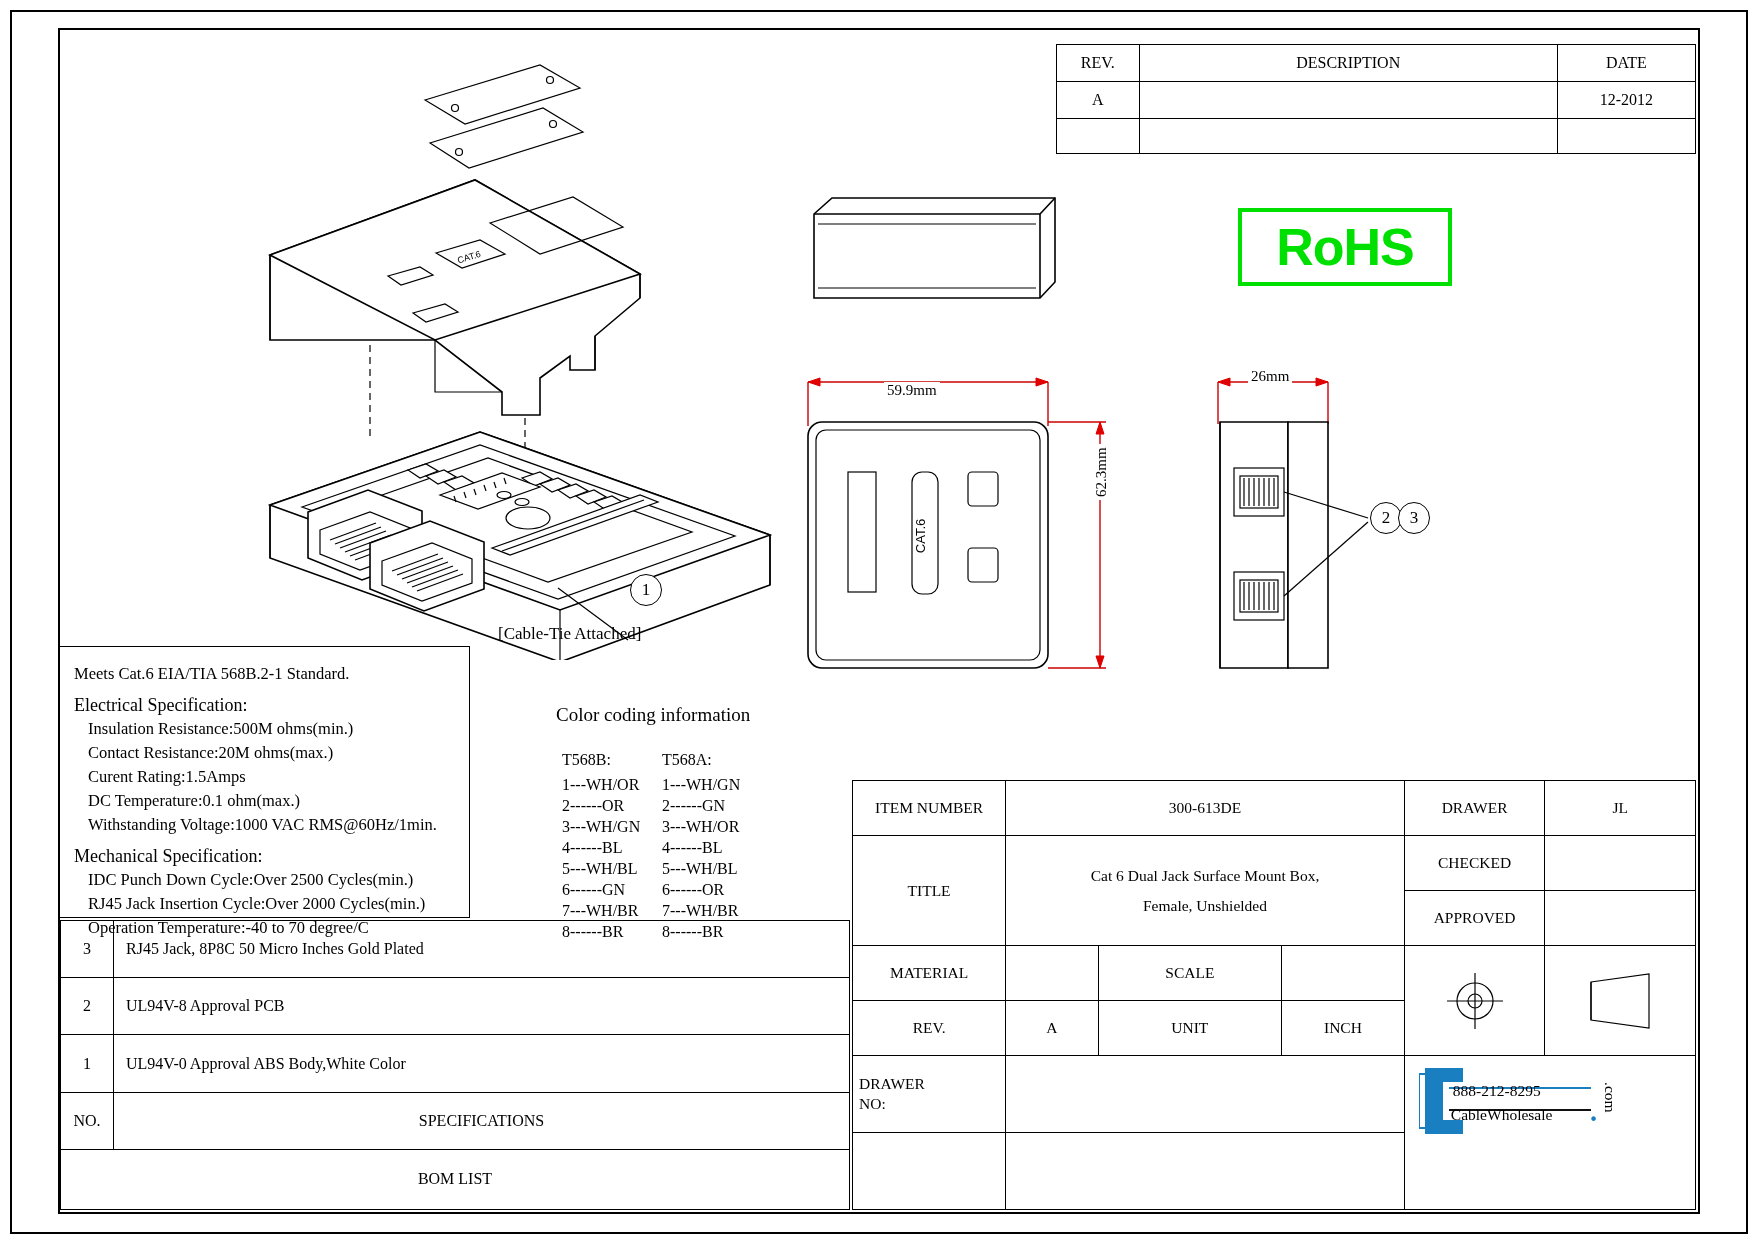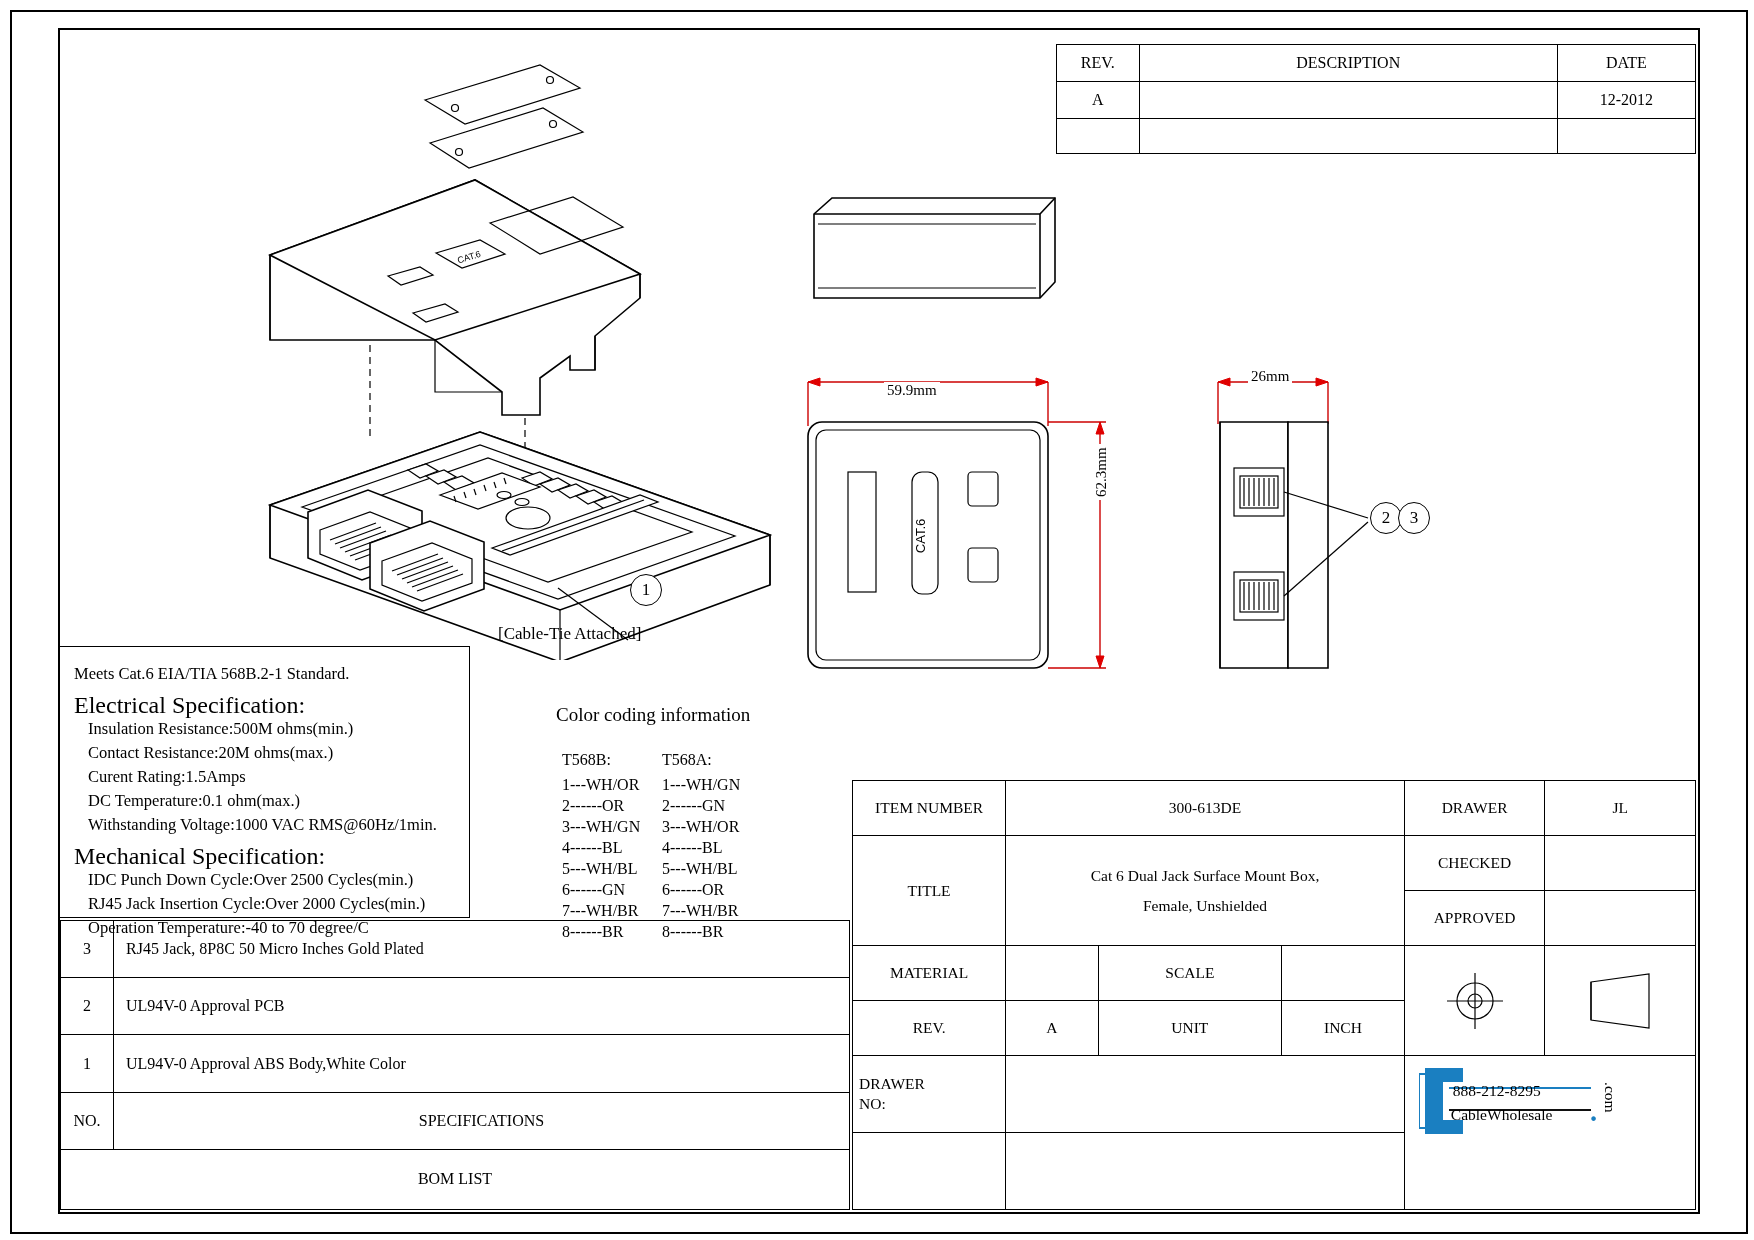--- a/index.html
+++ b/index.html
@@ -12,21 +12,21 @@
   
   table.t{border-collapse:collapse;font-family:"Liberation Serif",serif;}
   table.t td{border:1px solid #000;text-align:center;vertical-align:middle;padding:0;font-size:15px;}
   
   #rev-block{left:1056px;top:44px;width:640px;height:106px;}
   #rev-block table{width:100%;height:100%;}
   #rev-block td{font-size:16px;}
   
   #spec-box{left:60px;top:646px;width:410px;height:272px;border:1.6px solid #000;border-left:none;box-sizing:border-box;}
   #spec-text{left:74px;top:662px;width:400px;font-size:16.5px;line-height:24px;}
-  #spec-text .h{font-size:24px;}
+  #spec-text .h{font-size:18px;}
   #spec-text .ind{padding-left:14px;}
   #spec-text .grp{margin-top:7px;}
   
   #color-block{left:556px;top:704px;width:260px;font-size:16px;line-height:21px;text-align:left;}
   #color-block .title{font-size:19px;text-align:left;margin-bottom:2px;}
   #color-block .hdr{display:flex;margin-bottom:4px;}
   #color-block .hdr span{width:100px;}
   #color-block .row{display:flex;white-space:pre;}
   #color-block .row span{width:100px;font-size:16px;}
   #cb-inner{margin-left:6px;margin-top:24px;}
@@ -82,20 +82,23 @@
       </tr>
       <tr>
         <td style="height:34px"></td>
         <td></td>
         <td></td>
       </tr>
     </tbody>
       </table>
   </div>
 
+  <div class="abs" id="rohs">
+    <span>RoHS</span>
+  </div>
 
   <div class="abs" style="left:240px;top:40px;width:560px;height:620px;">
     <svg width="560" height="620" viewBox="0 0 560 620">
 
       <g>
         <path class="fillw2" d="M185 60 L300 25 L340 48 L225 84 Z"></path>
         <circle cx="215" cy="68" r="3.5" class="lw2"></circle>
         <circle cx="310" cy="40" r="3.5" class="lw2"></circle>
       </g>
       <g>
@@ -369,21 +372,21 @@
 
   <div class="abs" id="bom">
     <table class="t">
       <tbody>
           <tr>
         <td class="no" style="height:40px">3</td>
         <td class="spec">RJ45 Jack, 8P8C 50 Micro Inches Gold Plated</td>
       </tr>
       <tr>
         <td class="no" style="height:40px">2</td>
-        <td class="spec">UL94V-0 Approval PCB</td>
+        <td class="spec">UL94V-8 Approval PCB</td>
       </tr>
       <tr>
         <td class="no" style="height:40px">1</td>
         <td class="spec">UL94V-0 Approval ABS Body,White Color</td>
       </tr>
       <tr>
         <td class="no" style="height:40px">NO.</td>
         <td class="ctr">SPECIFICATIONS</td>
       </tr>
       <tr>

